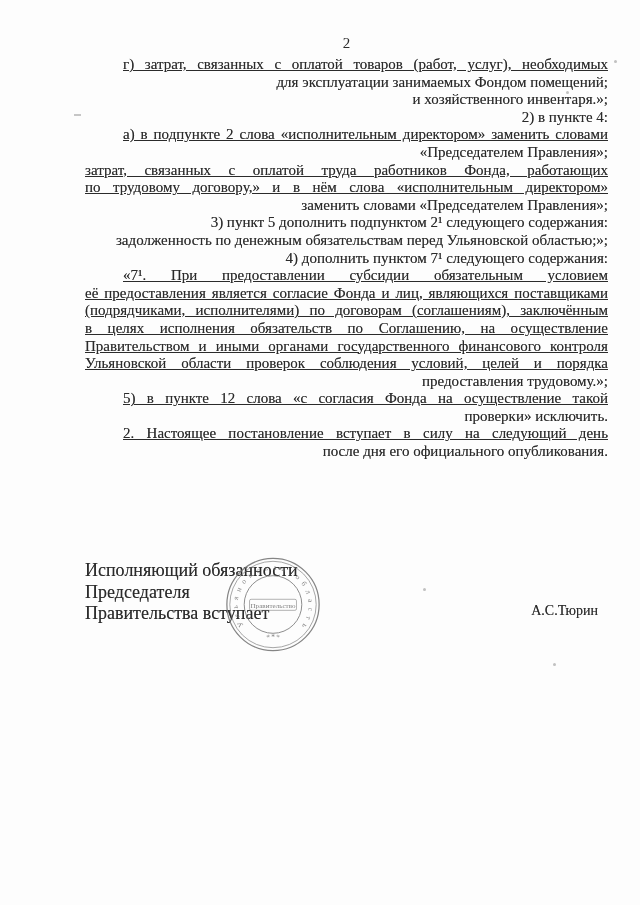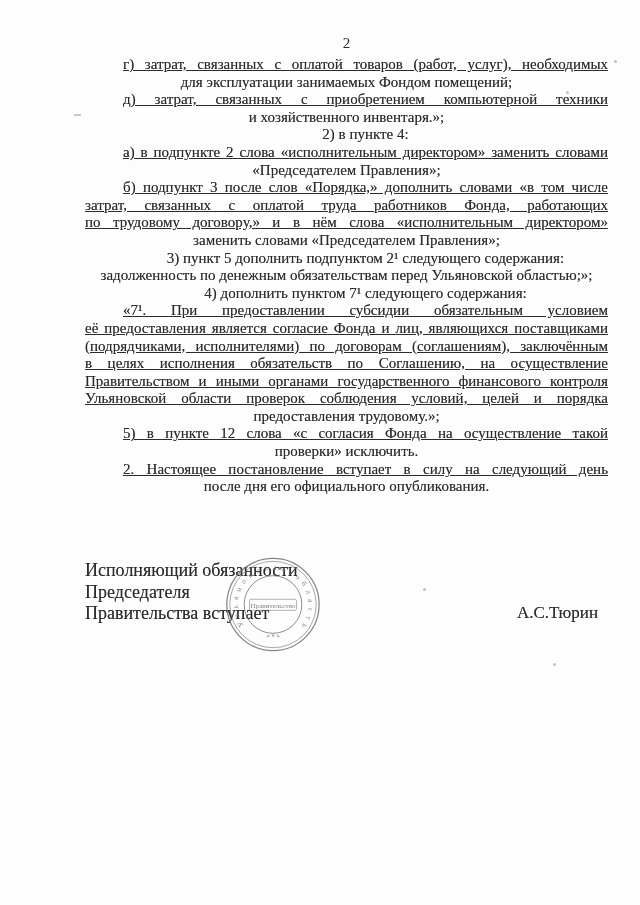--- a/index.html
+++ b/index.html
@@ -18,35 +18,35 @@
     text-align:center;
     font-size:15px;
   }
   .body-text {
     position:absolute;
     left:85px; top:56px; width:523px;
     font-size:15px;
     line-height:17.6px;
     text-shadow:0 0 0.5px rgba(40,40,40,0.55);
   }
-  .line { text-align:center; }
+  .line { text-align:right; }
   .line.j { text-align:justify; text-align-last:justify;text-decoration:underline; }
   .line.ind { text-indent:38px; }
   .signature-block {
     position:absolute;
     left:85px; top:560px; width:280px;
     font-size:18px;
     line-height:21.5px;
     text-shadow:0 0 0.5px rgba(40,40,40,0.55);
   }
   .signature-name {
     position:absolute;
     left:85px; top:603px; width:513px;
     text-align:right;
-    font-size:17px;
+    font-size:14px;
     text-shadow:0 0 0.5px rgba(40,40,40,0.55);
   }
   .stamp {
     position:absolute;
     left:225px; top:555px;
     width:96px; height:99px;
     opacity:0.88;
   }
   .speck {
     position:absolute;
@@ -65,26 +65,24 @@
 </head>
 <body>
 
 <div class="page">
 
   <div class="page-number">2</div>
 
   <div class="body-text">
       <div class="line j ind">г) затрат, связанных с оплатой товаров (работ, услуг), необходимых</div>
       <div class="line">для эксплуатации занимаемых Фондом помещений;</div>
-      <div class="line j ind">д) затрат, связанных с приобретением компьютерной техники</div>
       <div class="line">и хозяйственного инвентаря.»;</div>
       <div class="line ind">2) в пункте 4:</div>
       <div class="line j ind">а) в подпункте 2 слова «исполнительным директором» заменить словами</div>
       <div class="line">«Председателем Правления»;</div>
-      <div class="line j ind">б) подпункт 3 после слов «Порядка,» дополнить словами «в том числе</div>
       <div class="line j">затрат, связанных с оплатой труда работников Фонда, работающих</div>
       <div class="line j">по трудовому договору,» и в нём слова «исполнительным директором»</div>
       <div class="line">заменить словами «Председателем Правления»;</div>
       <div class="line ind">3) пункт 5 дополнить подпунктом 2¹ следующего содержания:</div>
       <div class="line">задолженность по денежным обязательствам перед Ульяновской областью;»;</div>
       <div class="line ind">4) дополнить пунктом 7¹ следующего содержания:</div>
       <div class="line j ind">«7¹. При предоставлении субсидии обязательным условием</div>
       <div class="line j">её предоставления является согласие Фонда и лиц, являющихся поставщиками</div>
       <div class="line j">(подрядчиками, исполнителями) по договорам (соглашениям), заключённым</div>
       <div class="line j">в целях исполнения обязательств по Соглашению, на осуществление</div>

